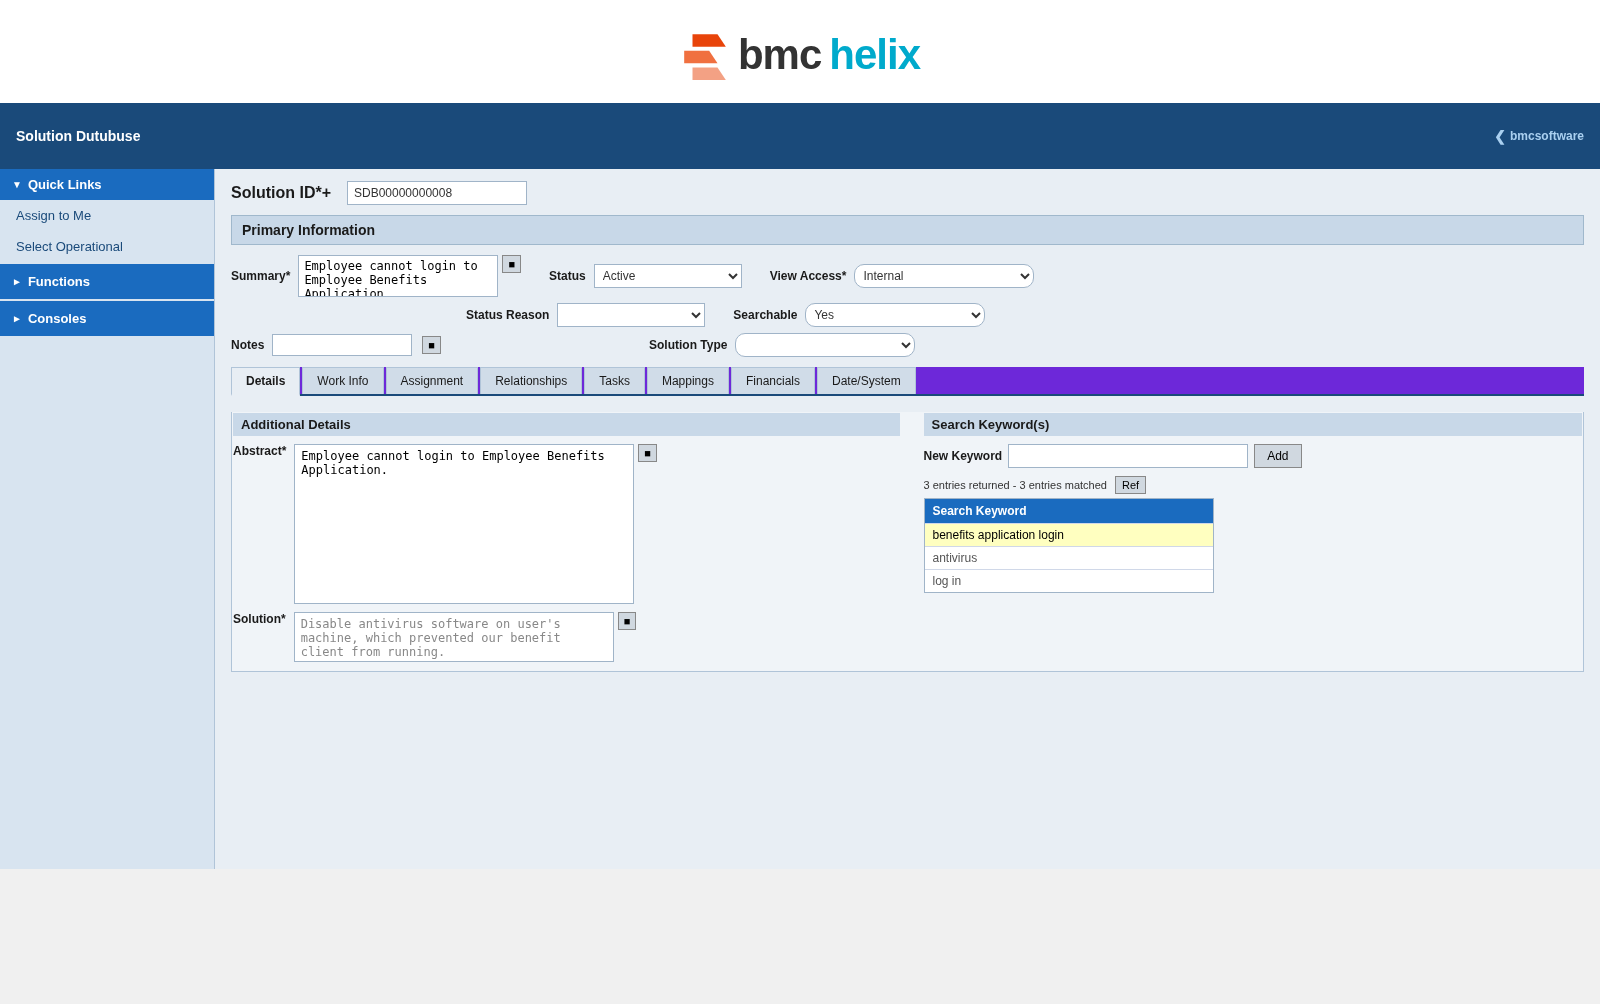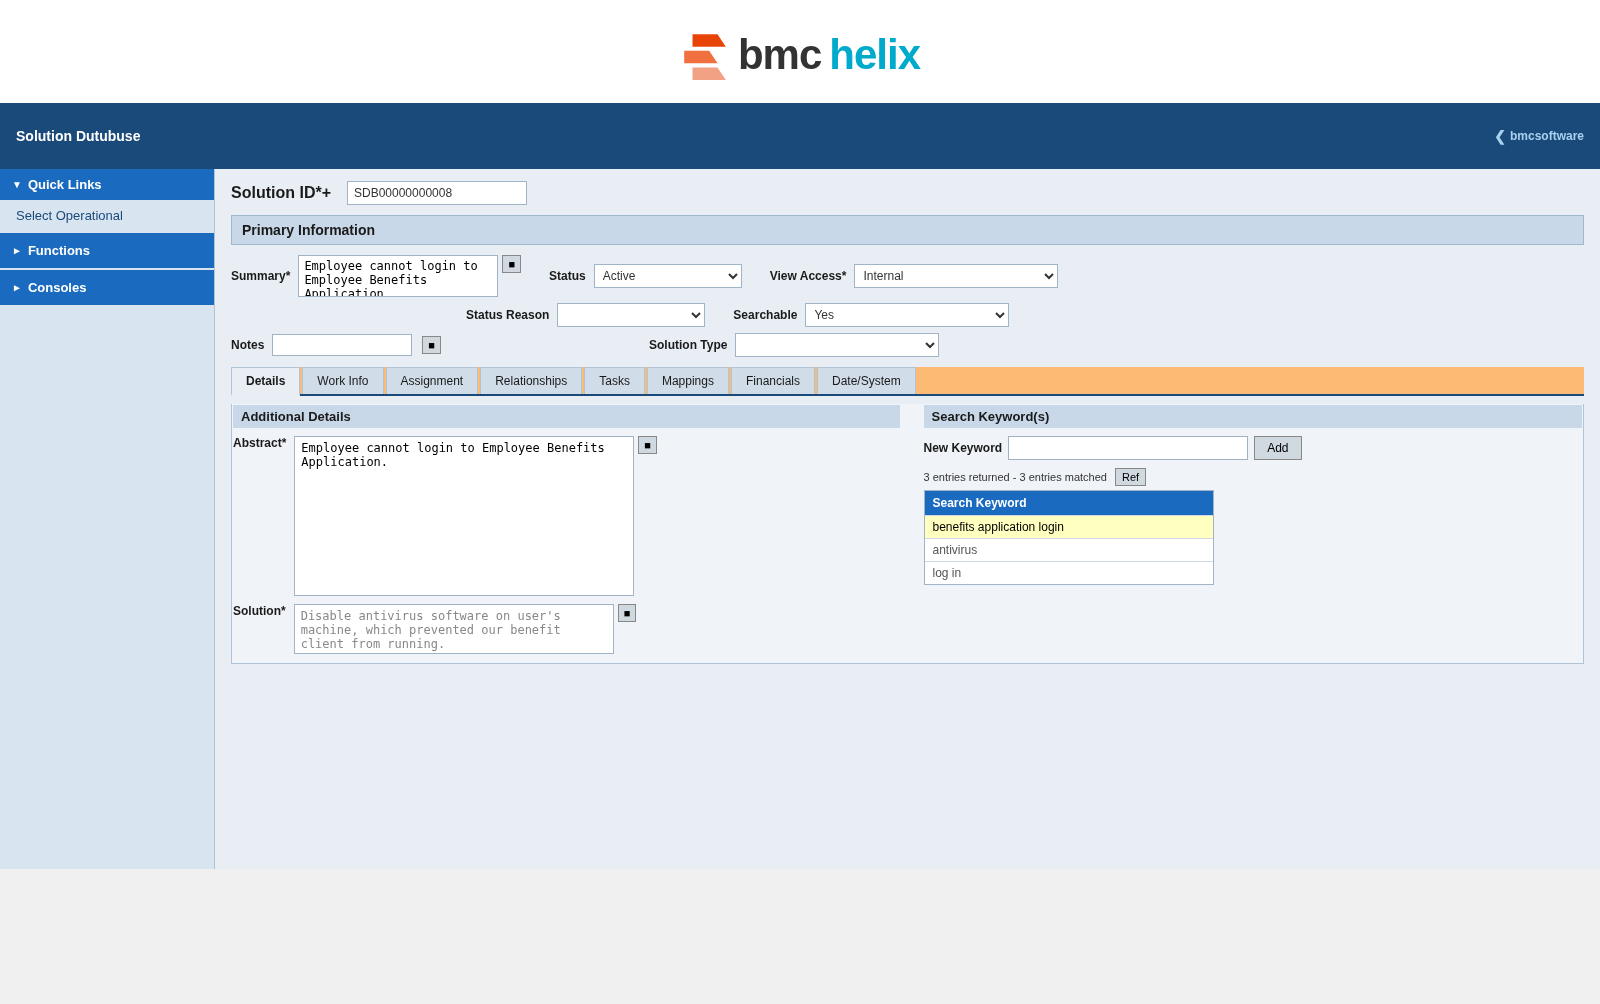--- a/index.html
+++ b/index.html
@@ -167,21 +167,22 @@
       border: 1px solid #a0b4c8;
       padding: 3px 4px;
       font-size: 12px;
       background: #fff;
       color: #333;
     }
     .field-select-medium {
       width: 148px;
     }
     .field-select-large {
-      width: 204px;
+      width: 180px;
+      border-radius: 10px;
     }
     .summary-textarea-container {
       display: flex;
       align-items: flex-start;
       gap: 4px;
     }
     .summary-textarea {
       width: 200px;
       height: 42px;
       border: 1px solid #a0b4c8;
@@ -202,22 +203,22 @@
       border: 1px solid #a0b4c8;
       padding: 3px 5px;
       font-size: 12px;
       background: #fff;
     }
 
     
     .tabs-row {
       display: flex;
       border-bottom: 2px solid #1a4a7a;
-      margin-bottom: 8px;
-      background: #fdba74;
+      margin-bottom: 16px;
+      background: #6d28d9;
     }
     .tab {
       padding: 6px 14px;
       cursor: pointer;
       font-size: 12px;
       border: 1px solid #b0c4d8;
       border-bottom: none;
       background: #d0dce8;
       color: #1a1a1a;
       margin-right: 2px;
@@ -371,20 +372,23 @@
     <span>bmcsoftware</span>
   </div>
 </div>
 
 <div class="main-layout">
 
   <div class="sidebar">
     <div class="sidebar-section-header">
       <span class="arrow">▼</span>
       <span>Quick Links</span>
+    </div>
+    <div class="sidebar-item">
+      <span>Assign to Me</span>
     </div>
     <div class="sidebar-item">
       <span>Select Operational</span>
     </div>
     <div class="sidebar-nav-item">
       <span class="arrow">►</span>
       <span>Functions</span>
     </div>
     <div class="sidebar-nav-item">
       <span class="arrow">►</span>

